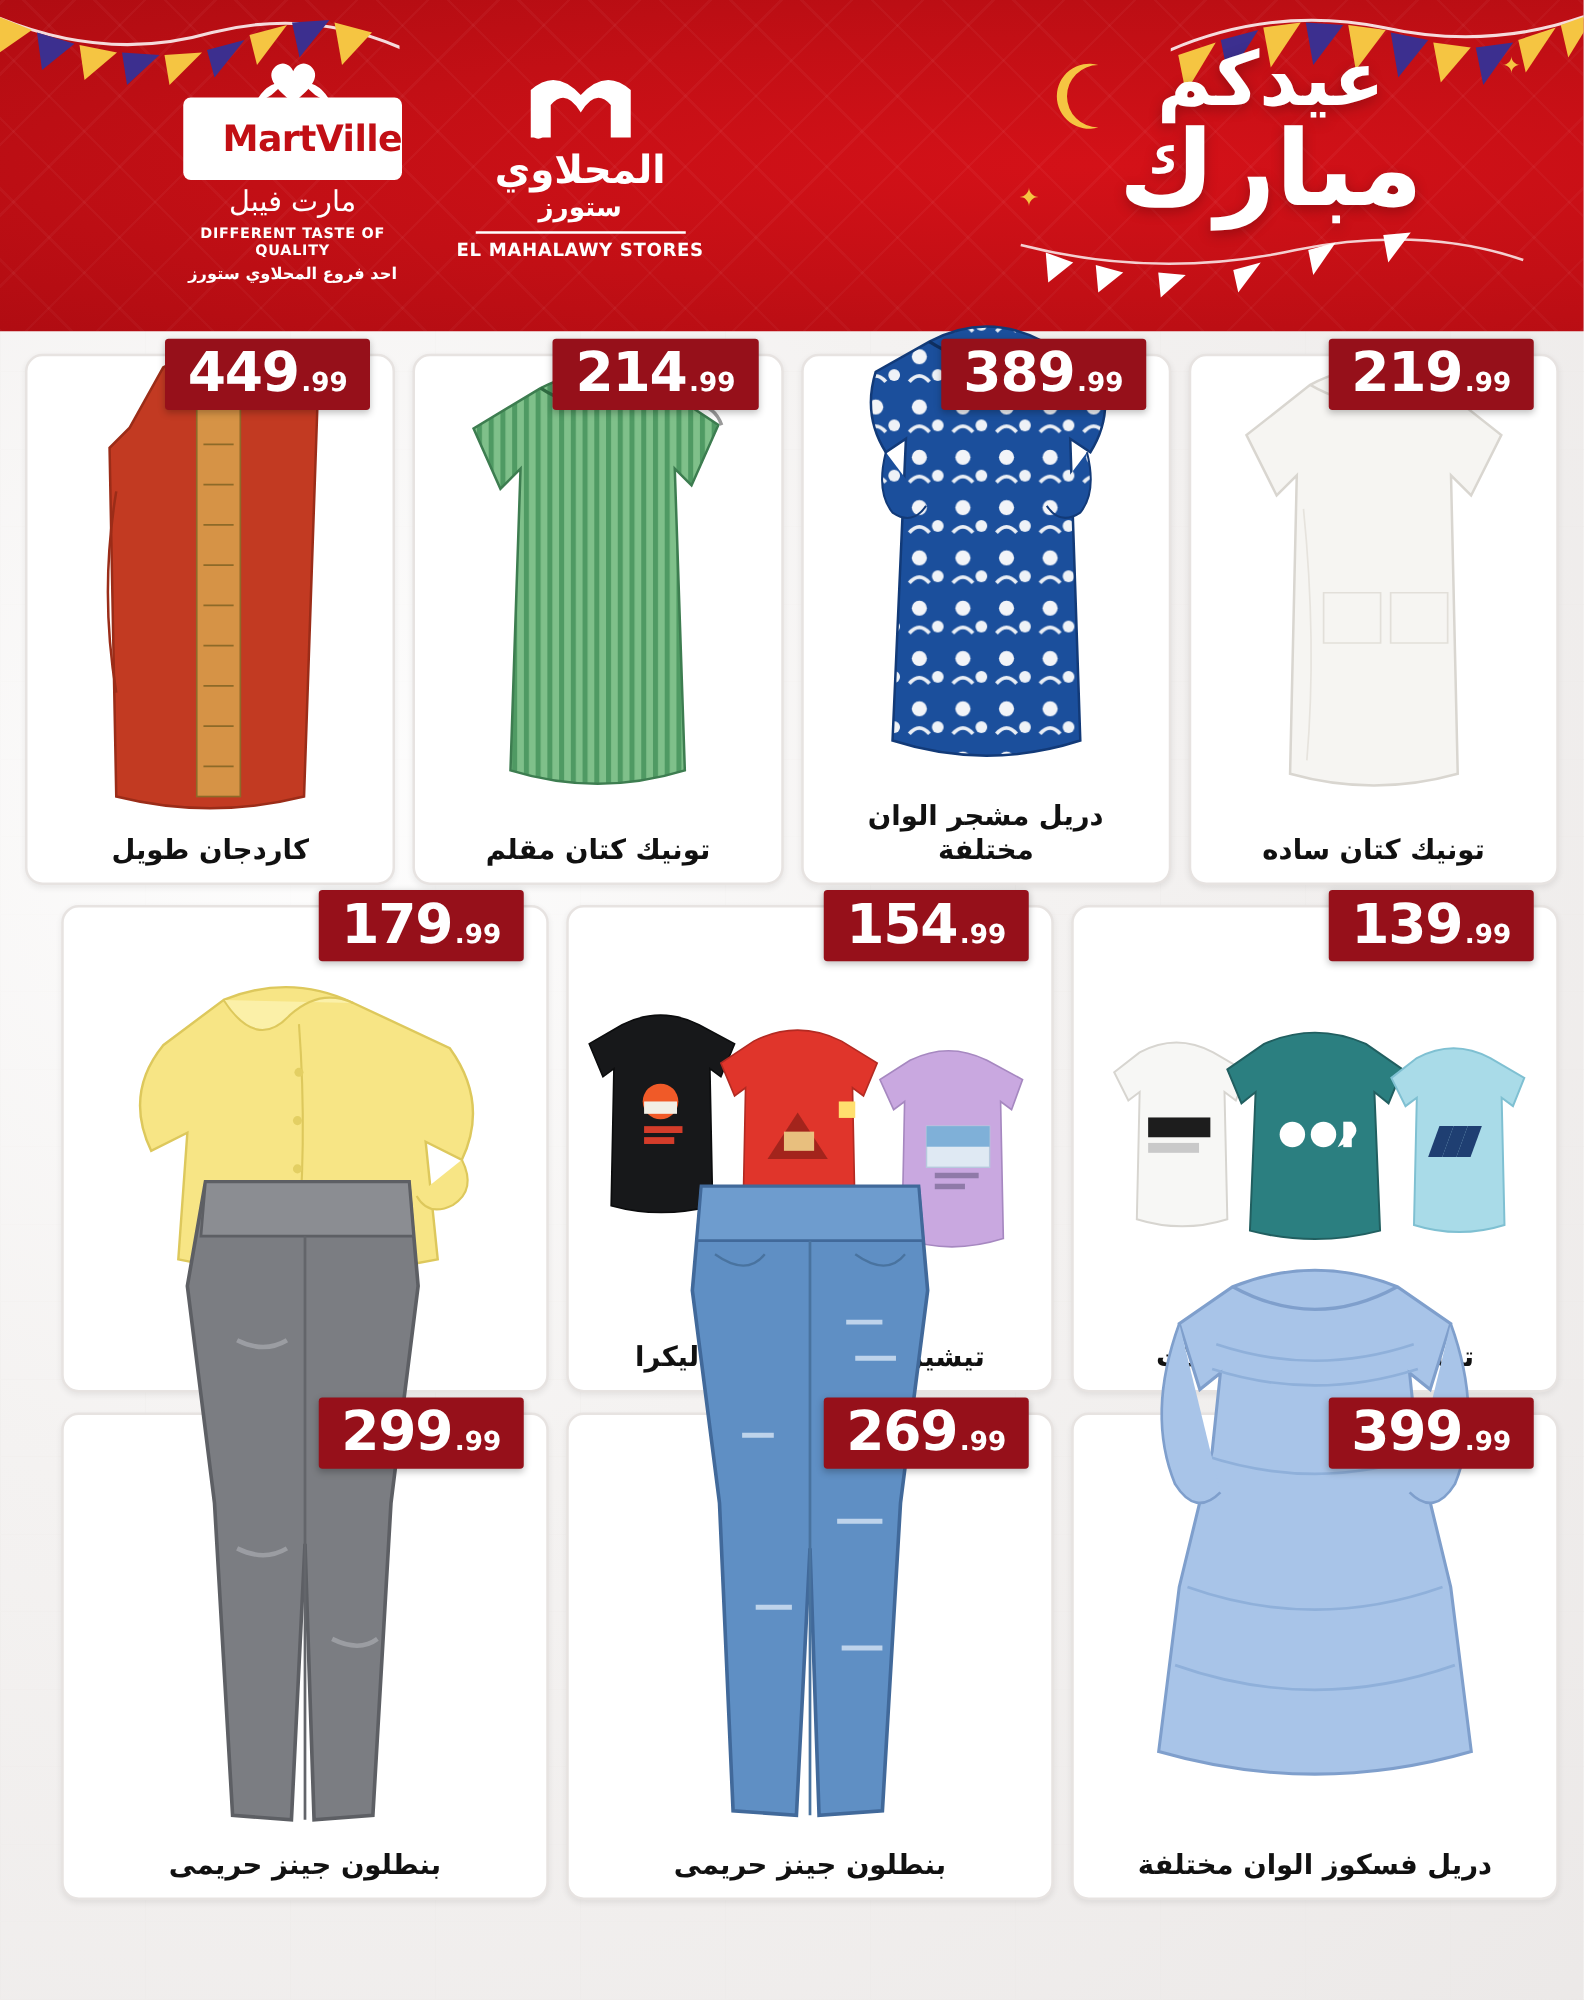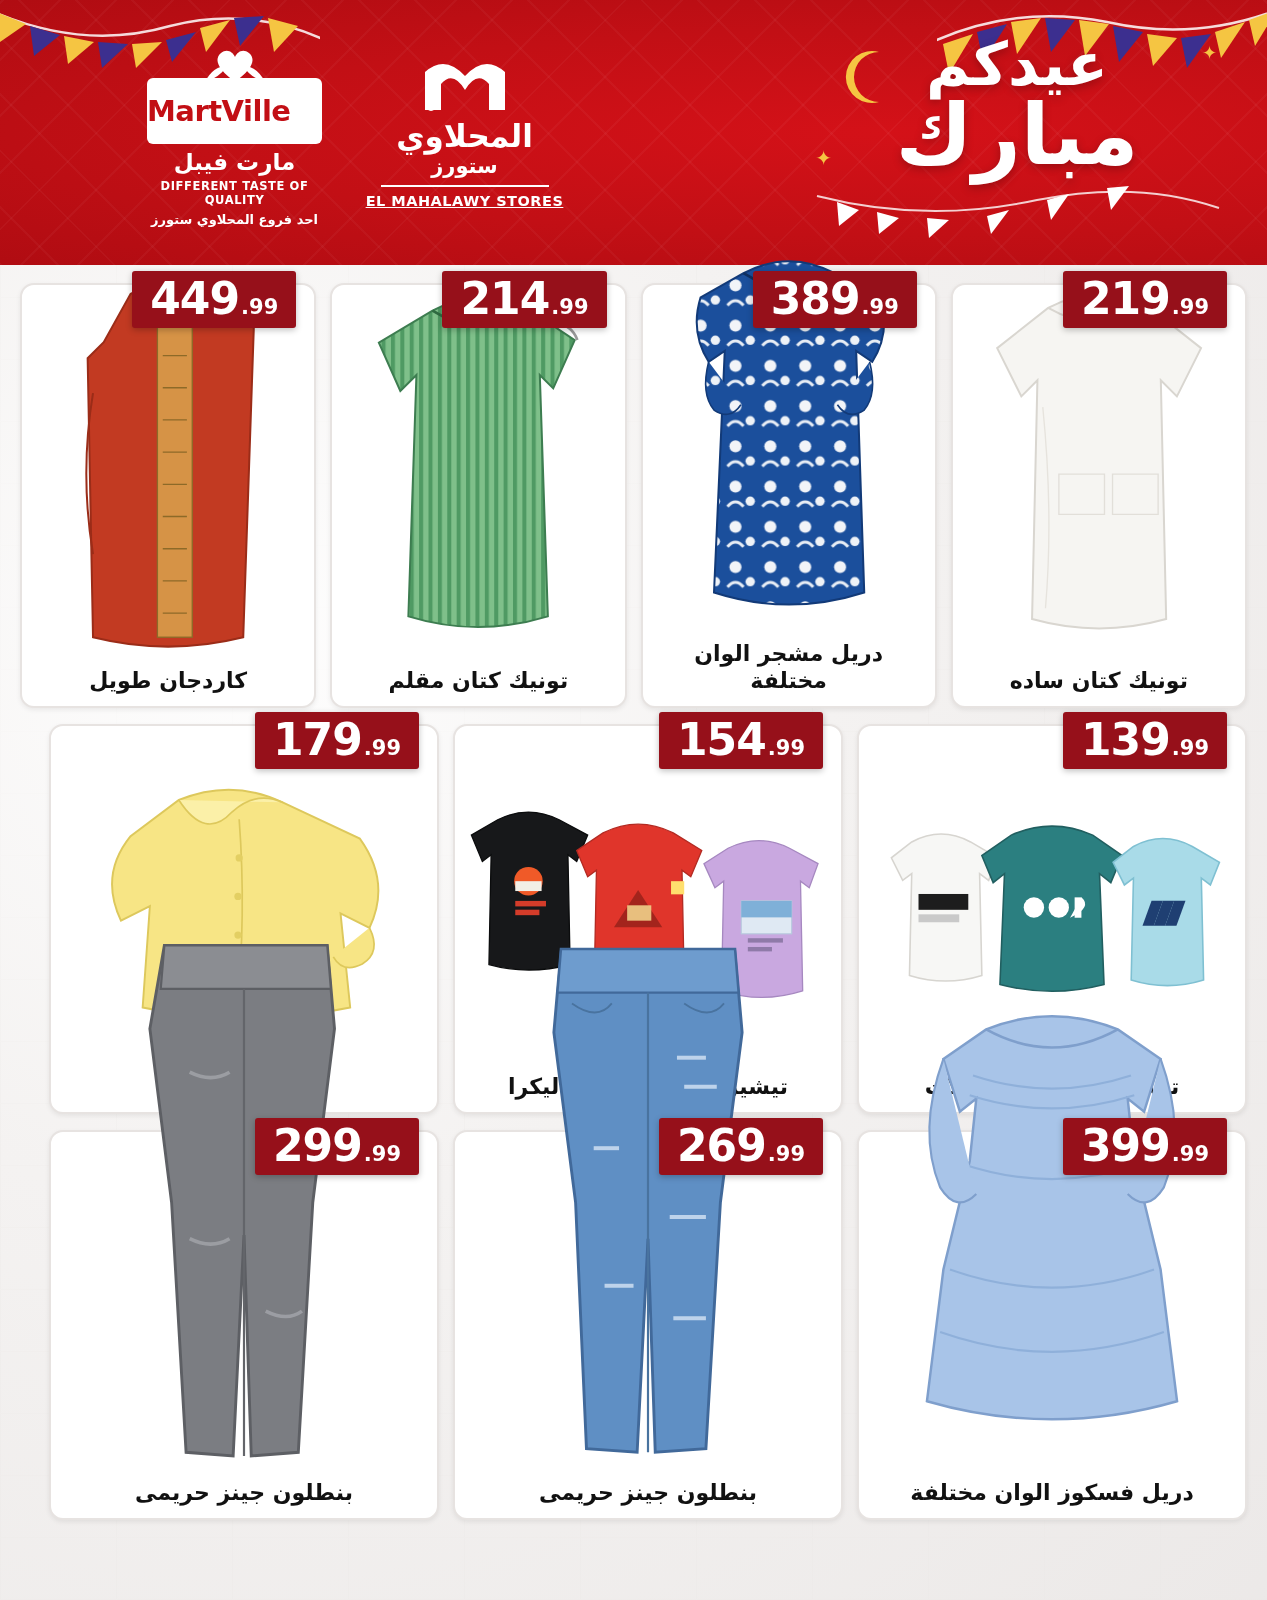--- a/index.html
+++ b/index.html
@@ -48,54 +48,54 @@
     top: 42px; right: 930px;
     width: 205px; height: 190px;
     text-align: center;
     color: #fff;
   }
   .mv-badge {
     width: 175px; height: 66px;
     margin: 36px auto 0;
     background: #fff;
     border-radius: 6px;
-    display: flex; align-items: center; justify-content: flex-end;
+    display: flex; align-items: center; justify-content: flex-start;
     position: relative;
   }
   .mv-word {
     font-size: 29px; font-weight: bold; color: #c20f15;
     letter-spacing: -0.5px; line-height: 1;
     font-family: "DejaVu Sans", sans-serif;
   }
   .mv-leaf {
     position: absolute; top: -34px; left: 50%; transform: translateX(-50%);
     width: 120px; height: 40px;
   }
   .mv-ar {
-    font-size: 23px; font-weight: bold; margin-top: 5px; color: #fff;
+    font-size: 23px; font-weight: normal; margin-top: 5px; color: #fff;
     direction: rtl;
   }
   .mv-tag {
     font-size: 11.5px; font-weight: bold; letter-spacing: .6px; margin-top: 4px; color: #fff;
   }
   .mv-sub {
     font-size: 13px; font-weight: bold; margin-top: 5px; color: #fff; direction: rtl;
   }
 
   .logo-mahalawy {
     position: absolute;
     top: 58px; right: 700px;
     width: 205px; height: 180px;
     text-align: center; color: #fff;
   }
   .em-mark { width: 92px; height: 56px; margin: 0 auto; }
   .em-ar1 { font-size: 31px; font-weight: bold; margin-top: 0; direction: rtl; }
   .em-ar2 { font-size: 21px; font-weight: bold; letter-spacing: 4px; direction: rtl; }
   .em-rule { width: 168px; height: 2px; background: #fff; margin: 7px auto 6px; }
-  .em-en { font-size: 14.5px; font-weight: bold; letter-spacing: .5px; text-decoration: underline; }
+  .em-en { font-size: 14.5px; font-weight: bold; letter-spacing: .5px; }
 
   .eid-block {
     position: absolute;
     top: 36px; right: 40px;
     width: 420px; height: 200px;
     color: #fff; text-align: center;
     direction: rtl;
   }
   .eid-l1 {
     font-size: 60px; font-weight: bold; line-height: .95;

